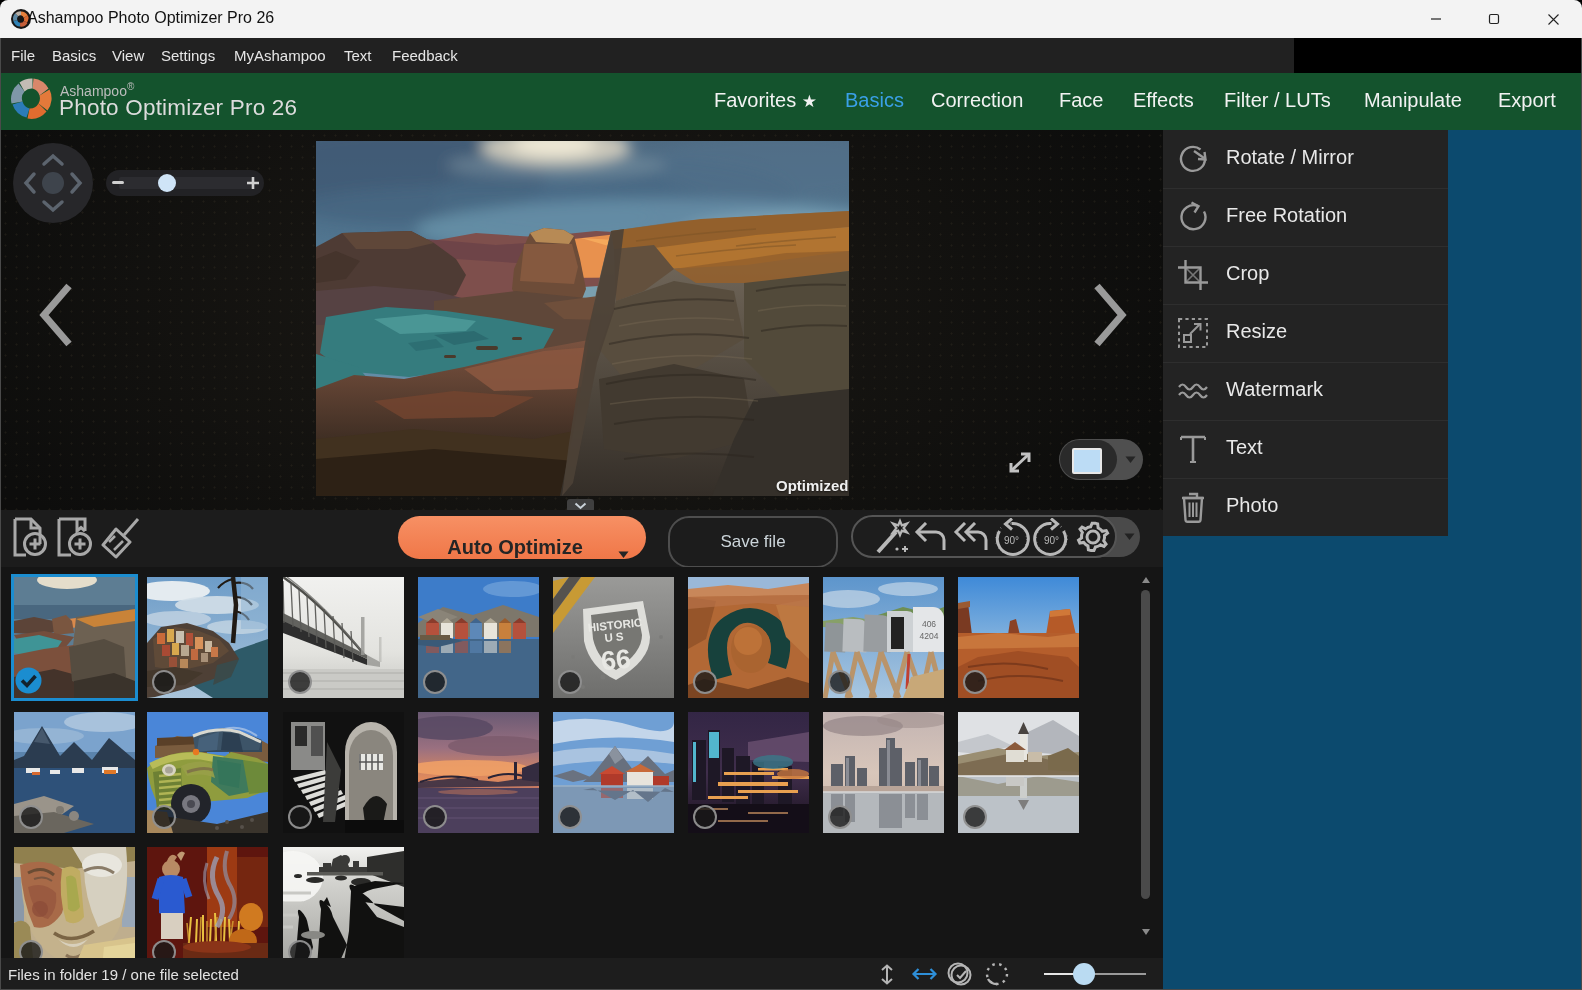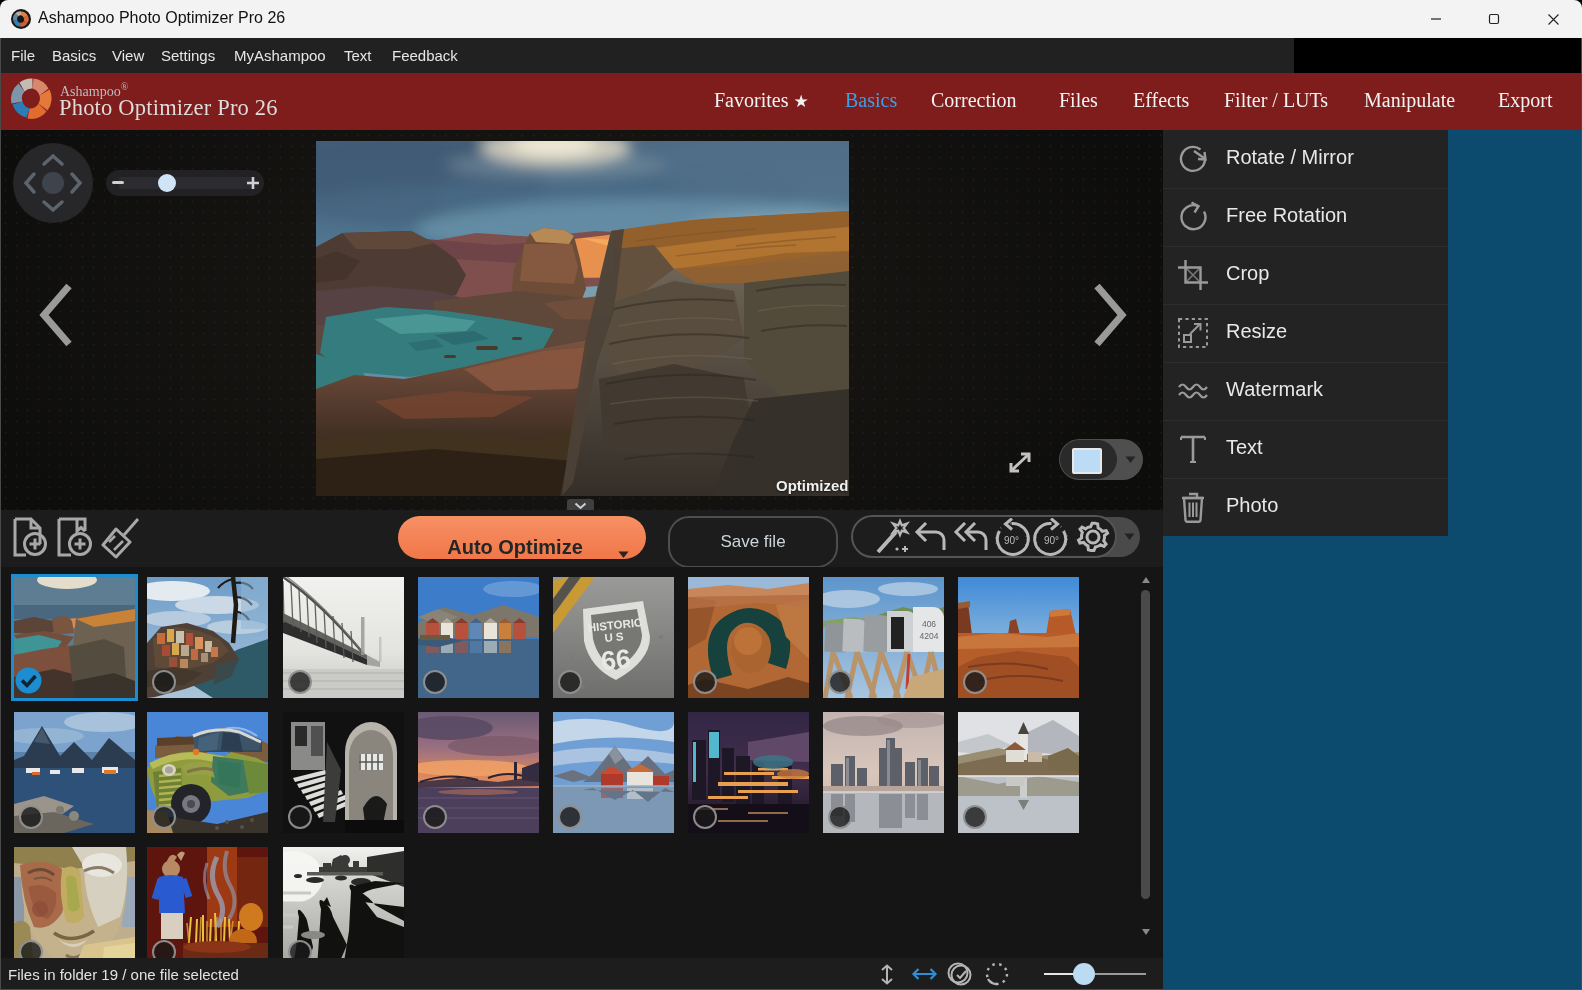--- a/index.html
+++ b/index.html
@@ -1,26 +1,26 @@
 <!DOCTYPE html>
 <html><head>
 <meta charset="utf-8">
 <style>
   html,body{margin:0;padding:0;background:#000;}
   body{width:1582px;height:990px;position:relative;overflow:hidden;font-family:"Liberation Sans",sans-serif;-webkit-font-smoothing:antialiased;}
   .abs{position:absolute;}
   
   #titlebar{left:0;top:0;width:1582px;height:38px;background:#f3f3f3;border-radius:8px 8px 0 0;}
-  #titlebar .title{left:38px;top:9px;font-size:16px;color:#111;}
+  #titlebar .title{left:27px;top:9px;font-size:16px;color:#111;}
   .winbtn{top:0;width:46px;height:38px;display:flex;align-items:center;justify-content:center;}
   
   #menubar{left:0;top:38px;width:1294px;height:35px;background:#212121;color:#e6e6e6;font-size:15px;}
   #menubar span{position:absolute;top:9px;}
   
-  #header{left:0;top:73px;width:1582px;height:57px;background:#7f1d1d;font-family:Liberation Serif, serif;}
+  #header{left:0;top:73px;width:1582px;height:57px;background:#14532d;}
   .brand1{left:60px;top:8px;font-size:14px;color:#bdbdbd;}
   .brand2{left:59px;top:22px;font-size:22.5px;color:#dcdcdc;letter-spacing:0.2px;}
   .nav{top:16px;font-size:20px;color:#f2f2f2;}
   
   #canvas{left:0;top:130px;width:1163px;height:380px;background:
      radial-gradient(900px 500px at 560px 180px, rgba(62,54,42,0.30), rgba(0,0,0,0) 70%),
      radial-gradient(rgba(85,75,55,0.22) 0.7px, rgba(0,0,0,0) 1.3px),#0d0d0c;
      background-size:auto,11px 11px;}
   
   #toolbar{left:0;top:510px;width:1163px;height:57px;background:#1c1c1c;}
@@ -93,21 +93,21 @@
       <path d="M-5,19 A20,20 0 0 1 -19,6 L-9,3 A10,10 0 0 0 -2,10 Z" fill="#2c7cb8"></path>
       <path d="M-20,5 A20,20 0 0 1 -13,-15 L-7,-7 A10,10 0 0 0 -9,3 Z" fill="#7e97a8"></path>
       <path d="M-12,-16 A20,20 0 0 1 1,-20 L1,-10 A10,10 0 0 0 -7,-7 Z" fill="#c3bcb4"></path>
     </g>
   </svg>
   <div class="abs brand1">Ashampoo<span style="font-size:10px;vertical-align:6px">®</span></div>
   <div class="abs brand2">Photo Optimizer Pro 26</div>
   <span class="abs nav" style="left:714px">Favorites <span style="font-size:17px">★</span></span>
   <span class="abs nav" style="left:845px;color:#3aa0e8">Basics</span>
   <span class="abs nav" style="left:931px">Correction</span>
-  <span class="abs nav" style="left:1059px">Files</span>
+  <span class="abs nav" style="left:1059px">Face</span>
   <span class="abs nav" style="left:1133px">Effects</span>
   <span class="abs nav" style="left:1224px">Filter / LUTs</span>
   <span class="abs nav" style="left:1364px">Manipulate</span>
   <span class="abs nav" style="left:1498px">Export</span>
 </div>
 
 <div id="canvas" class="abs">
 
   <svg class="abs" style="left:13px;top:13px" width="80" height="80" viewBox="0 0 80 80">
     <circle cx="40" cy="40" r="40" fill="#27272a"></circle>

